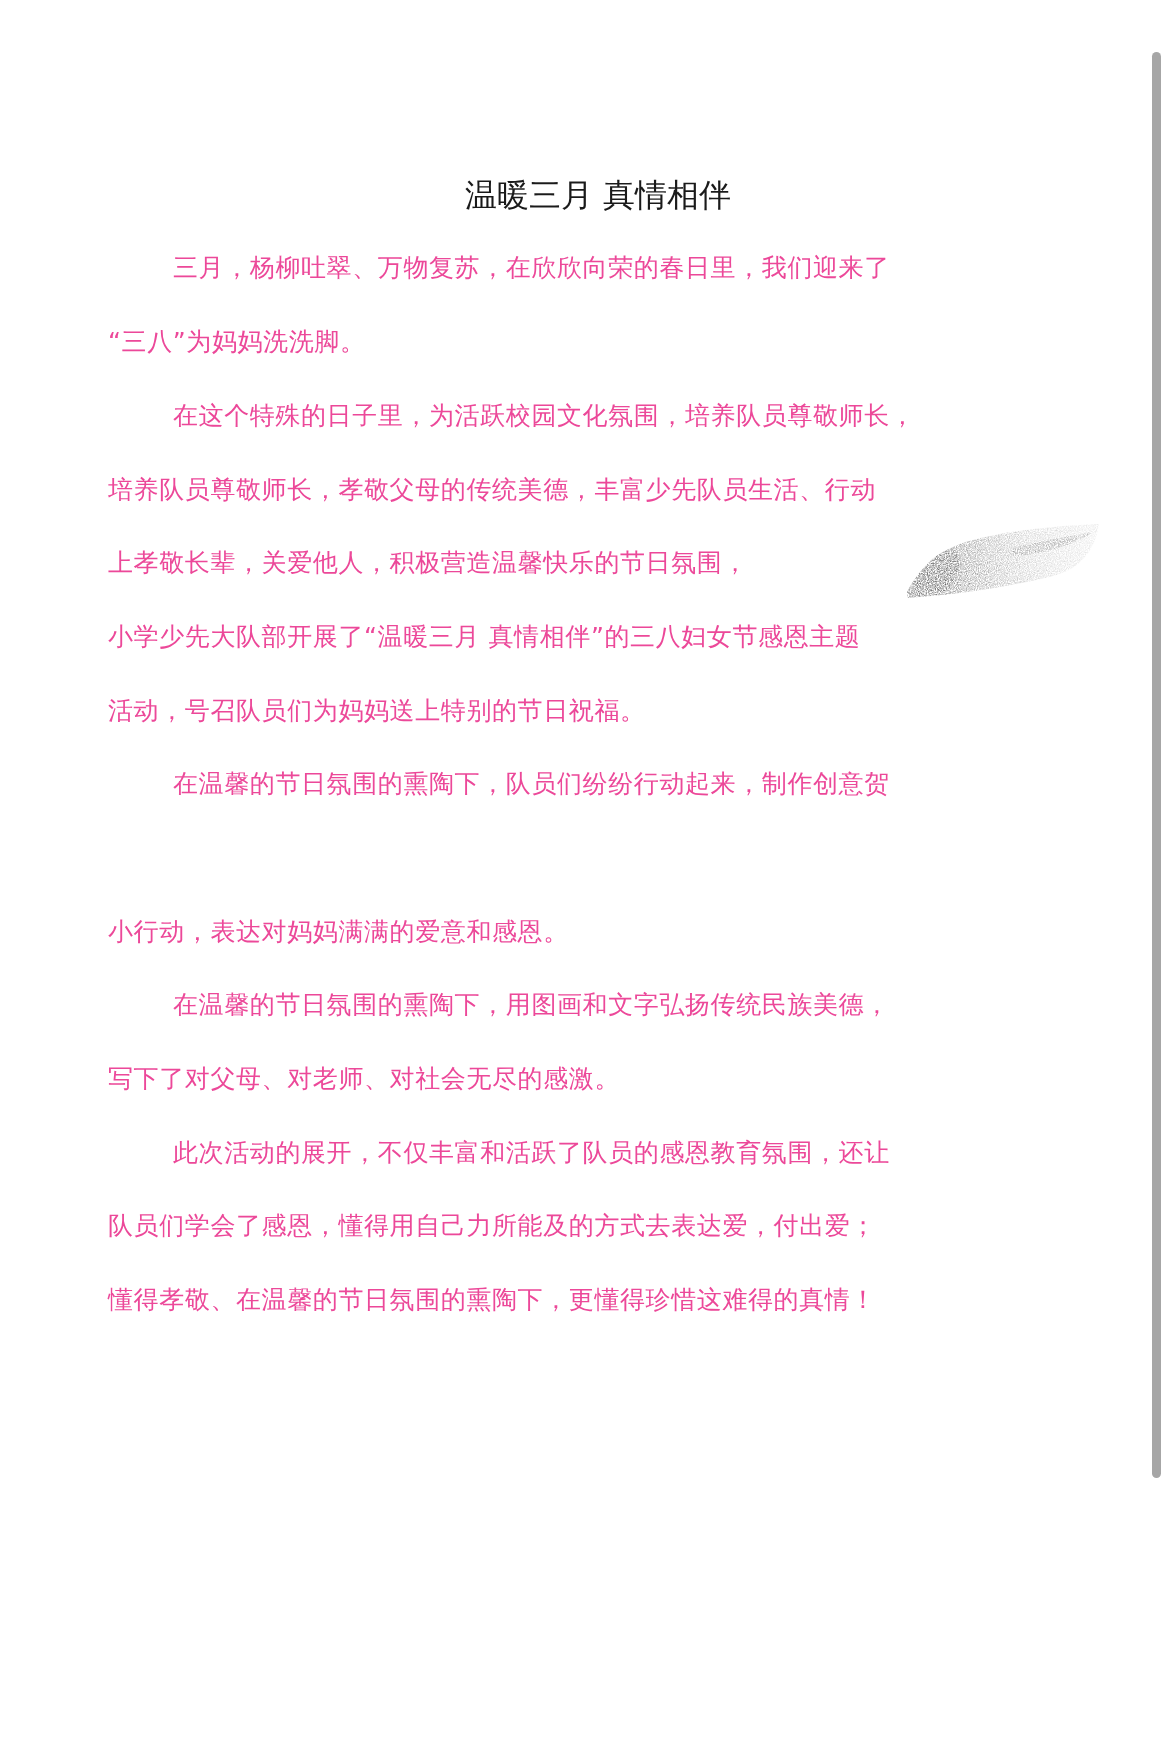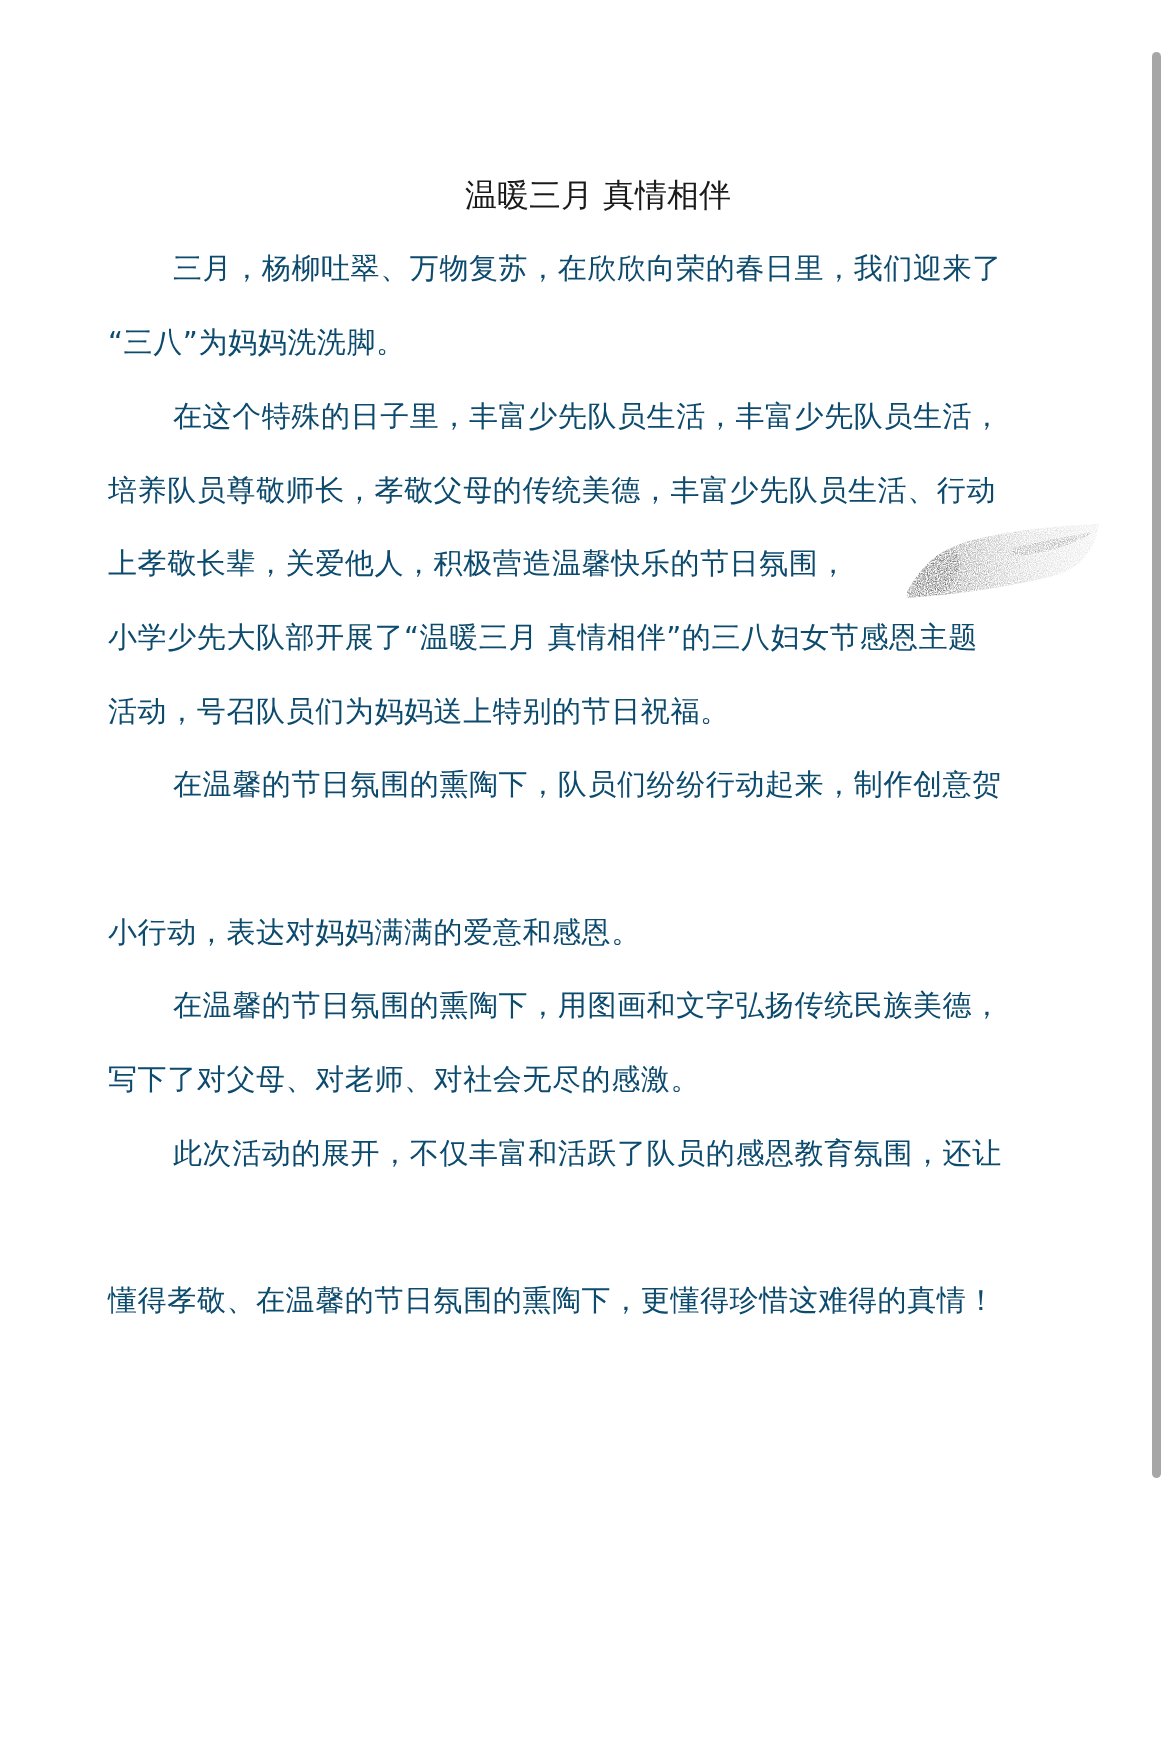--- a/index.html
+++ b/index.html
@@ -32,24 +32,24 @@
       text-align: center;
       font-size: 32px;
       line-height: 44px;
       letter-spacing: 0px;
       color: #1a1a1a;
     }
     .line {
       position: absolute;
       left: 100px;
       height: 44px;
-      font-size: 29px;
+      font-size: 25px;
       line-height: 44px;
       white-space: nowrap;
-      color: #0c4a6e;
+      color: #ec4899;
       letter-spacing: 0.6px;
     }
     .line.indent { left: 165px; }
     .smudge {
       position: absolute;
       left: 895px;
       top: 518px;
       width: 200px;
       height: 84px;
       pointer-events: none;
@@ -75,33 +75,34 @@
 </head>
 <body>
 
 <div class="page">
 
   <div class="title">温暖三月  真情相伴</div>
 
   <div class="line indent" style="top:246px">三月，杨柳吐翠、万物复苏，在欣欣向荣的春日里，我们迎来了</div>
   <div class="line" style="top:320px">“三八”为妈妈洗洗脚。</div>
 
-  <div class="line indent" style="top:394px">在这个特殊的日子里，丰富少先队员生活，丰富少先队员生活，</div>
+  <div class="line indent" style="top:394px">在这个特殊的日子里，为活跃校园文化氛围，培养队员尊敬师长，</div>
   <div class="line" style="top:468px">培养队员尊敬师长，孝敬父母的传统美德，丰富少先队员生活、行动</div>
   <div class="line" style="top:541px">上孝敬长辈，关爱他人，积极营造温馨快乐的节日氛围，</div>
   <div class="line" style="top:615px">小学少先大队部开展了“温暖三月  真情相伴”的三八妇女节感恩主题</div>
   <div class="line" style="top:689px">活动，号召队员们为妈妈送上特别的节日祝福。</div>
 
   <div class="line indent" style="top:762px">在温馨的节日氛围的熏陶下，队员们纷纷行动起来，制作创意贺</div>
   <div class="line" style="top:910px">小行动，表达对妈妈满满的爱意和感恩。</div>
 
   <div class="line indent" style="top:983px">在温馨的节日氛围的熏陶下，用图画和文字弘扬传统民族美德，</div>
   <div class="line" style="top:1057px">写下了对父母、对老师、对社会无尽的感激。</div>
 
   <div class="line indent" style="top:1131px">此次活动的展开，不仅丰富和活跃了队员的感恩教育氛围，还让</div>
+  <div class="line" style="top:1204px">队员们学会了感恩，懂得用自己力所能及的方式去表达爱，付出爱；</div>
   <div class="line" style="top:1278px">懂得孝敬、在温馨的节日氛围的熏陶下，更懂得珍惜这难得的真情！</div>
 
   <svg class="smudge" viewBox="0 0 200 84" xmlns="http://www.w3.org/2000/svg">
     <defs>
       <filter id="grain" x="-10%" y="-10%" width="120%" height="120%">
         <feTurbulence type="fractalNoise" baseFrequency="0.9" numOctaves="2" seed="4" result="noise"></feTurbulence>
         <feColorMatrix in="noise" type="matrix" values="0 0 0 0 0  0 0 0 0 0  0 0 0 0 0  0 0 0 -1.6 1.1" result="mask"></feColorMatrix>
         <feComposite in="SourceGraphic" in2="mask" operator="in"></feComposite>
       </filter>
       <linearGradient id="fade" x1="0" y1="0" x2="1" y2="0">

